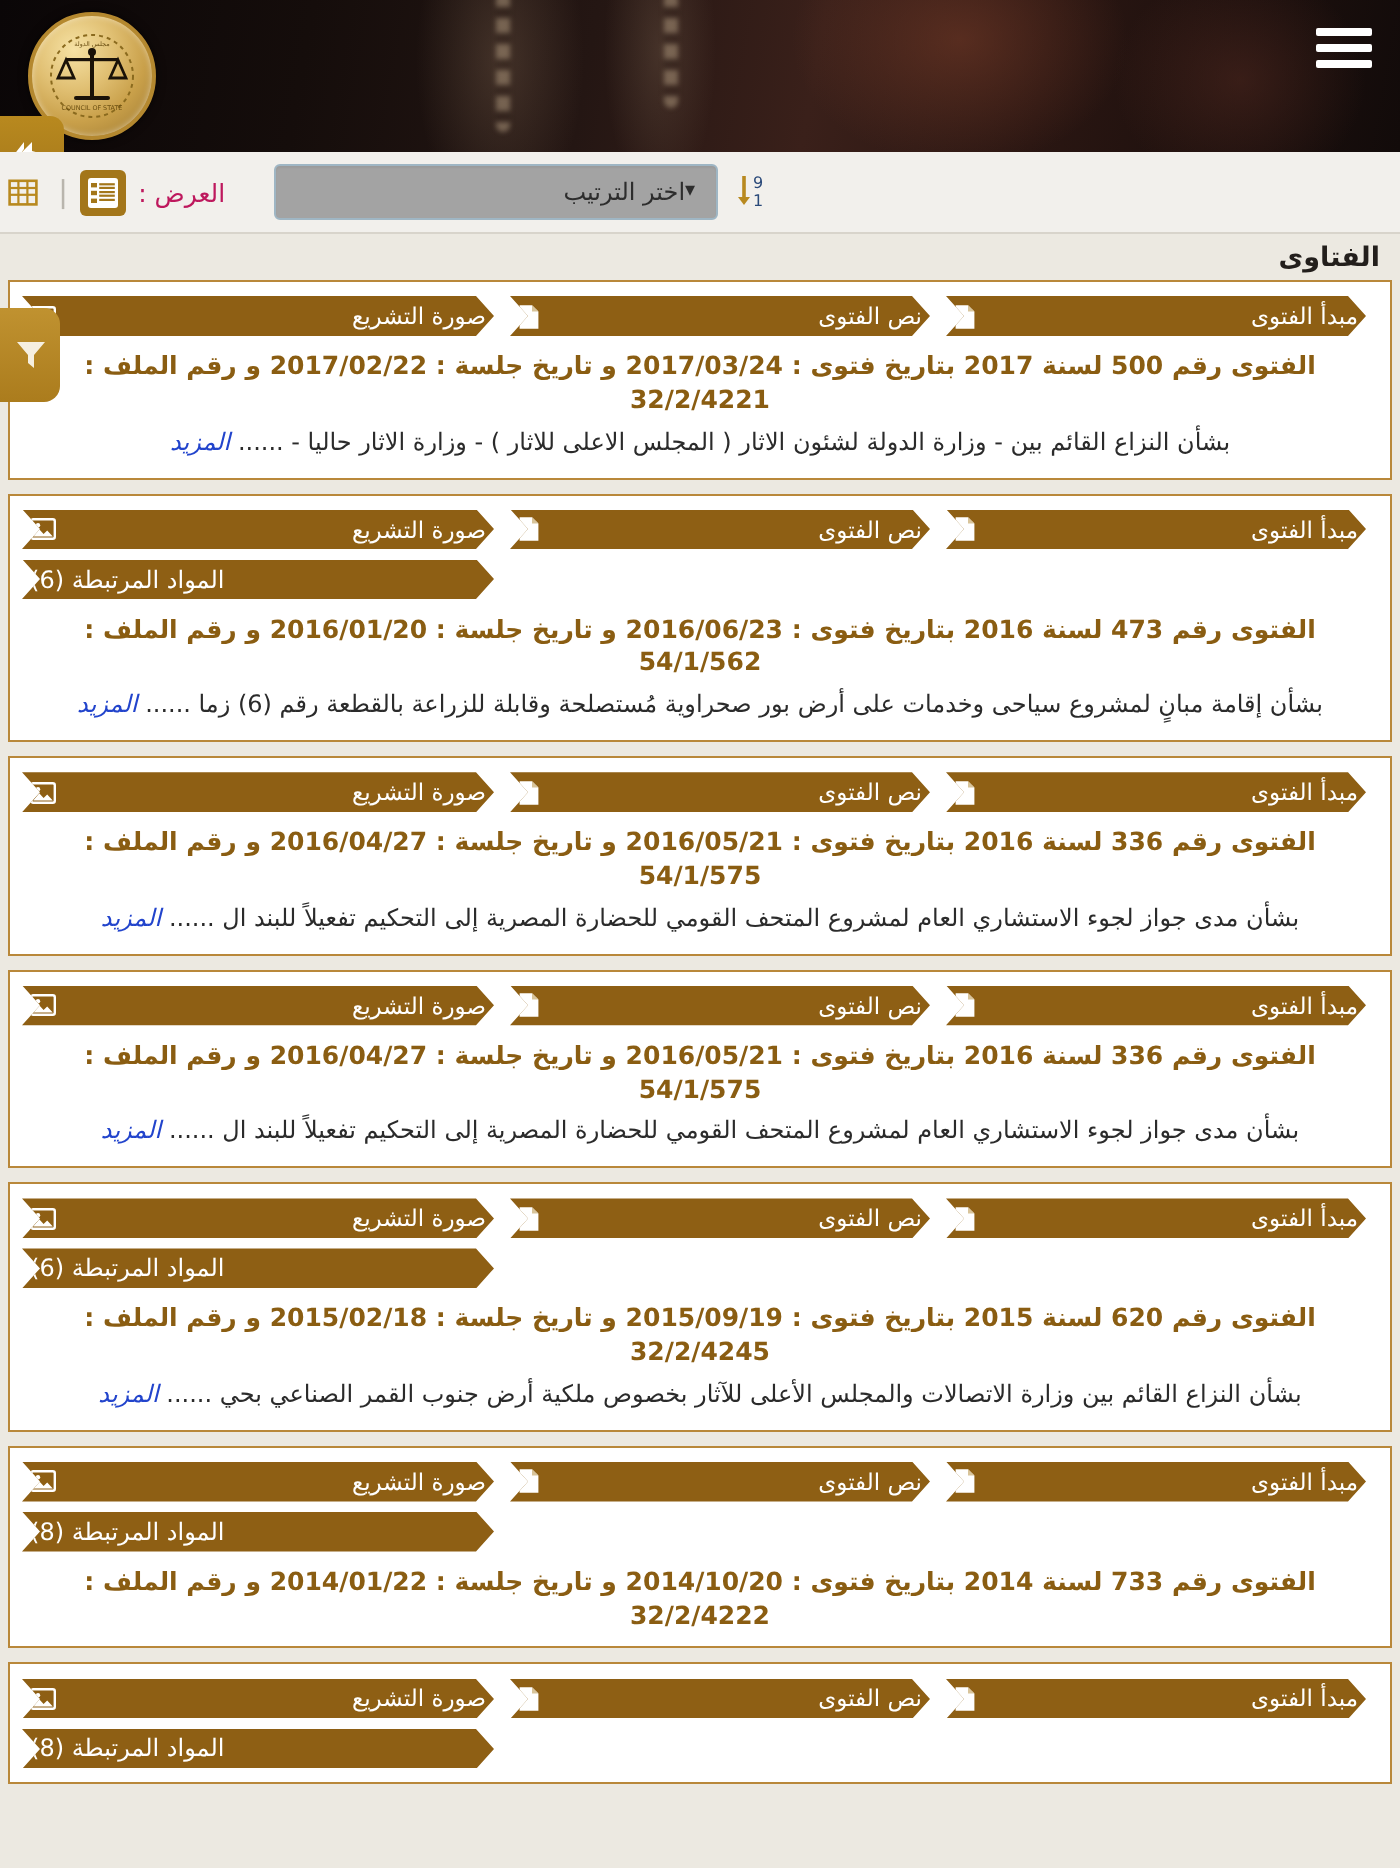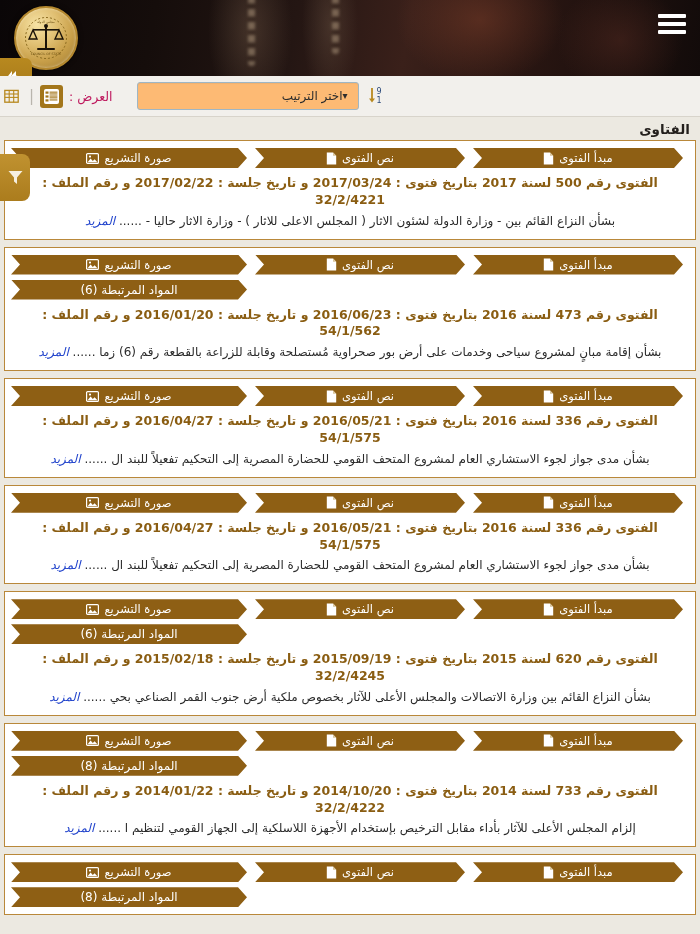--- a/index.html
+++ b/index.html
@@ -117,21 +117,21 @@
     justify-content: center;
     cursor: pointer;
     margin-left: 2px;
   }
 
   .sort-select {
     width: 222px;
     height: 28px;
     border: 1px solid #9fb6c4;
     border-radius: 3px;
-    background: #fdba74;
+    background: #a3a3a3;
     color: #2d2d2d;
     font-size: 12px;
     font-family: "DejaVu Sans", sans-serif;
     padding: 0 6px 0 8px;
     display: flex;
     align-items: center;
     justify-content: space-between;
     flex-direction: row-reverse;
     cursor: pointer;
     box-shadow: inset 0 1px 1px rgba(0,0,0,0.05);
@@ -218,21 +218,21 @@
     gap: 8px;
   }
   .ribbon {
     position: relative;
     height: 20px;
     background: #8e5f14;
     color: #ffffff;
     font-size: 11.5px;
     display: flex;
     align-items: center;
-    justify-content: center;
+    justify-content: space-between;
     gap: 5px;
     flex-direction: row-reverse;
     cursor: pointer;
     padding: 0 4px;
     
     clip-path: polygon(
        0 0, 100% 0, 100% 100%, 0 100%,
        8px 50%);
   }
   .ribbon.r-legis { width: 236px; clip-path: polygon(0 0, calc(100% - 9px) 0, 100% 50%, calc(100% - 9px) 100%, 0 100%, 9px 50%); }
@@ -580,21 +580,20 @@
             </span>
             <span>مبدأ الفتوى</span>
           </div>
         </div>
         <div class="related-row">
           <div class="ribbon r-related">
             <span>المواد المرتبطة (8)</span>
           </div>
         </div>
         <div class="card-title">الفتوى رقم 733 لسنة 2014 بتاريخ فتوى : 2014/10/20 و تاريخ جلسة : 2014/01/22 و رقم الملف : 32/2/4222</div>
-        <div class="card-desc">إلزام المجلس الأعلى للآثار بأداء مقابل الترخيص بإستخدام الأجهزة اللاسلكية إلى الجهاز القومي لتنظيم ا <span>......</span> <a class="more-link">المزيد</a></div>
       </div>
       <div class="card">
         <div class="ribbons">
           <div class="ribbon r-legis">
             <span class="ricon">
               <svg width="13" height="11" viewBox="0 0 13 11">
                 <rect x="0.6" y="0.6" width="11.8" height="9.8" rx="1" fill="none" stroke="#ffffff" stroke-width="1.2"></rect>
                 <circle cx="4" cy="3.6" r="1.1" fill="#ffffff"></circle>
                 <path d="M1.6 9.2 L4.6 5.6 L6.8 8 L8.6 6.2 L11.4 9.2 Z" fill="#ffffff"></path>
               </svg>

